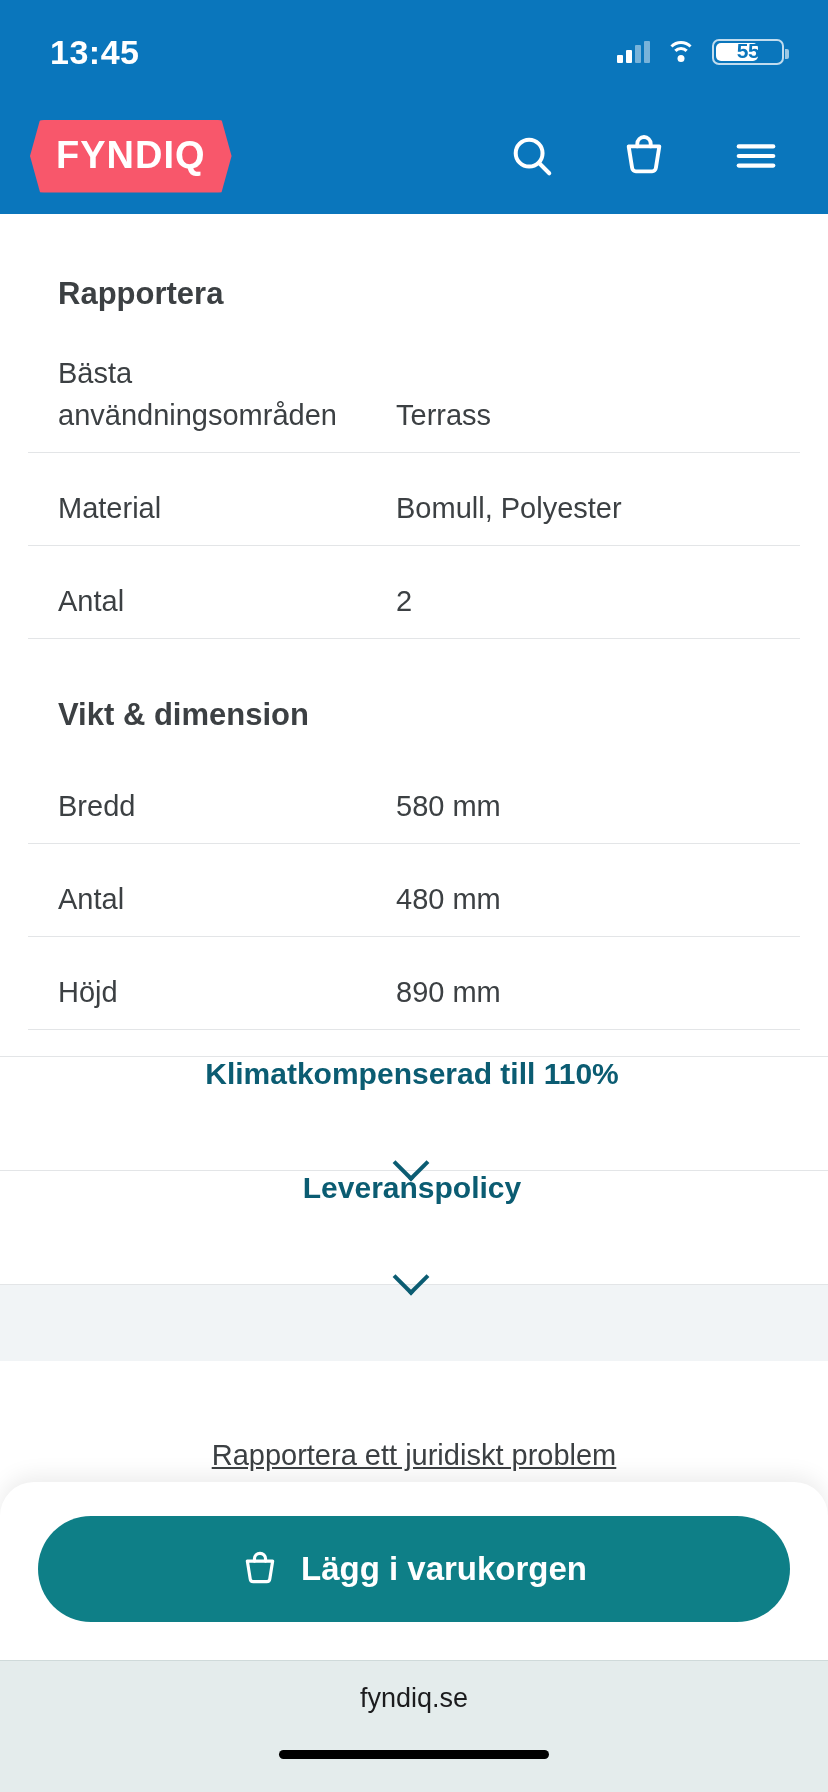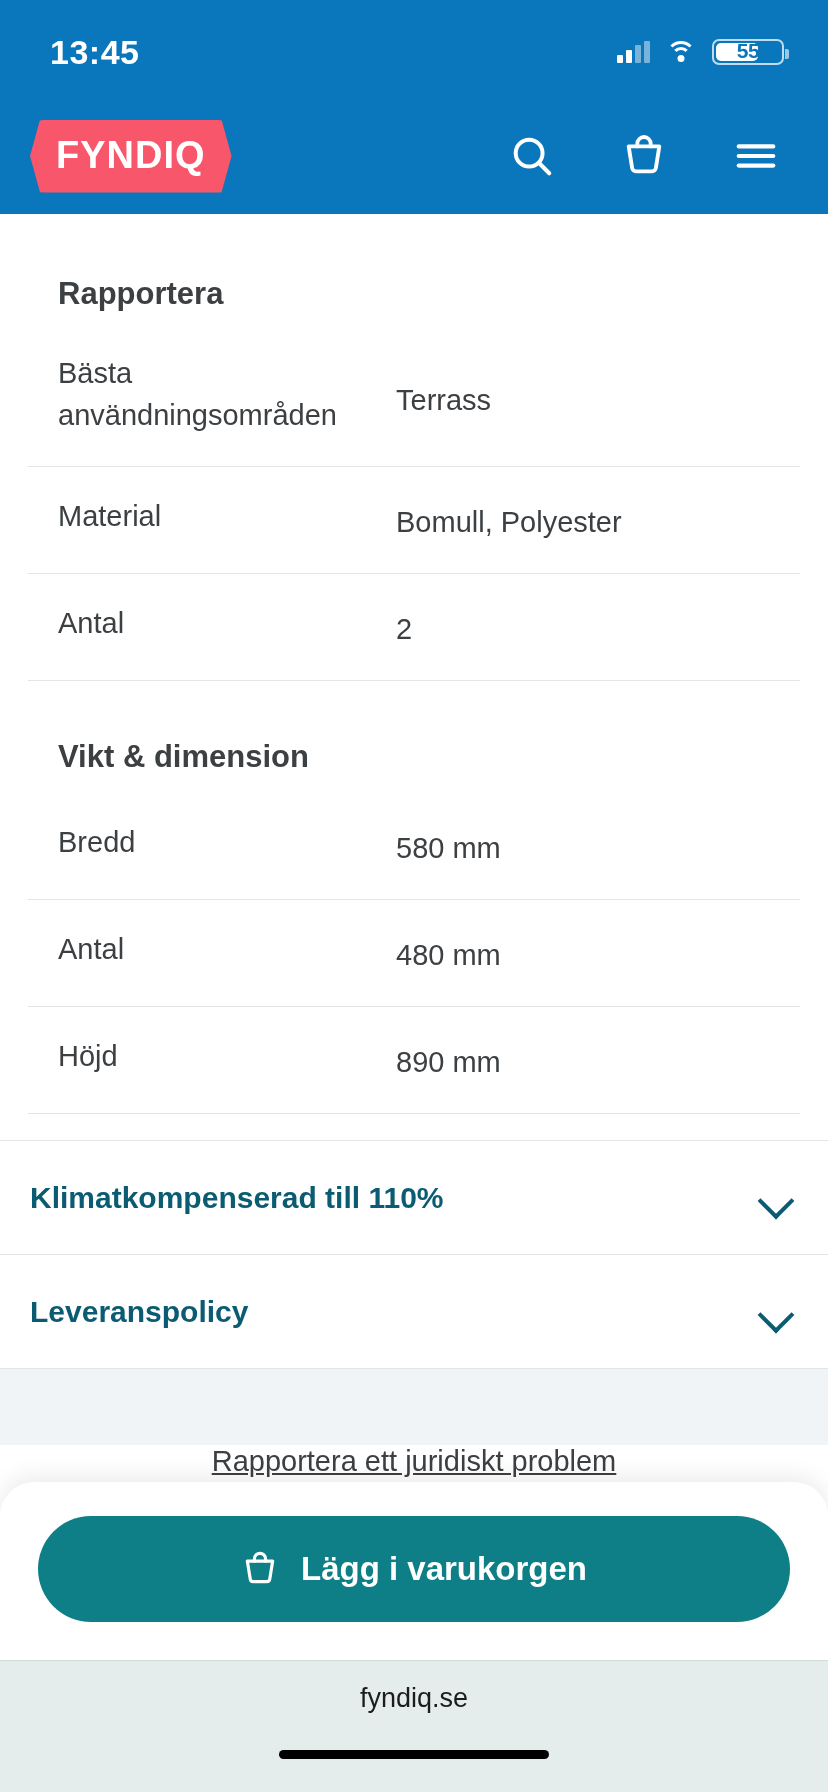--- a/index.html
+++ b/index.html
@@ -111,22 +111,22 @@
     font-size: 31px;
     font-weight: bold;
     color: #3c4043;
     padding: 62px 0 18px 30px;
   }
   .section-title.second { padding-top: 58px; }
 
   .spec-row {
     display: flex;
     border-bottom: 1px solid #e3e5e7;
-    padding: 22px 0 30px 30px;
-    align-items: center;
+    padding: 22px 0 16px 30px;
+    align-items: flex-end;
   }
   .spec-key {
     width: 338px;
     flex: 0 0 338px;
     font-size: 29px;
     color: #3c4043;
     line-height: 1.45;
     padding-right: 16px;
   }
   .spec-val {
@@ -140,20 +140,21 @@
 
   
   .accordion {
     display: flex;
     align-items: center;
     justify-content: space-between;
     padding: 0 34px 0 30px;
     height: 114px;
     border-bottom: 1px solid #e3e5e7;
     background: #ffffff;
+    flex-direction: column;
   }
   .accordion-label {
     font-size: 30px;
     font-weight: bold;
     color: #0b5c72;
   }
   .chev {
     width: 34px; height: 20px; position: relative;
   }
   .chev::before {
@@ -162,20 +163,21 @@
     width: 22px; height: 22px;
     border-right: 4px solid #0b5c72;
     border-bottom: 4px solid #0b5c72;
     transform: rotate(45deg);
   }
 
   .grey-band { height: 76px; background: #f1f4f6; }
 
   .report-wrap {
     background: #ffffff;
+    padding-top: 78px;
     text-align: center;
   }
   .report-link {
     font-size: 29px;
     color: #3c4043;
     text-decoration: underline;
   }
 
   
   .cta-sheet {

